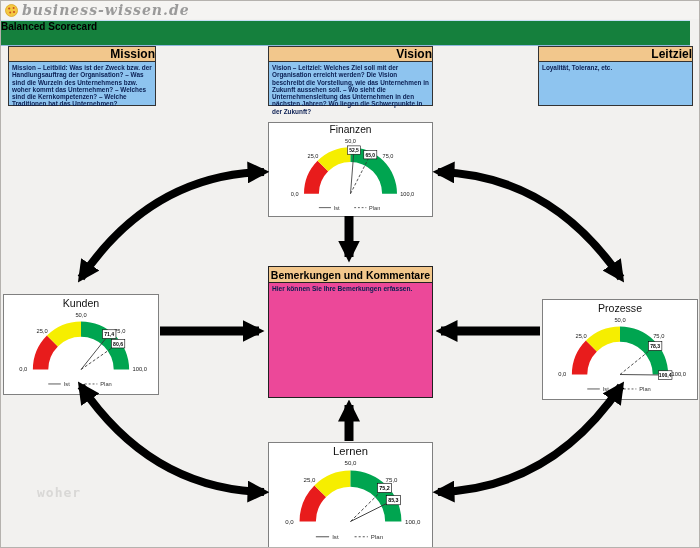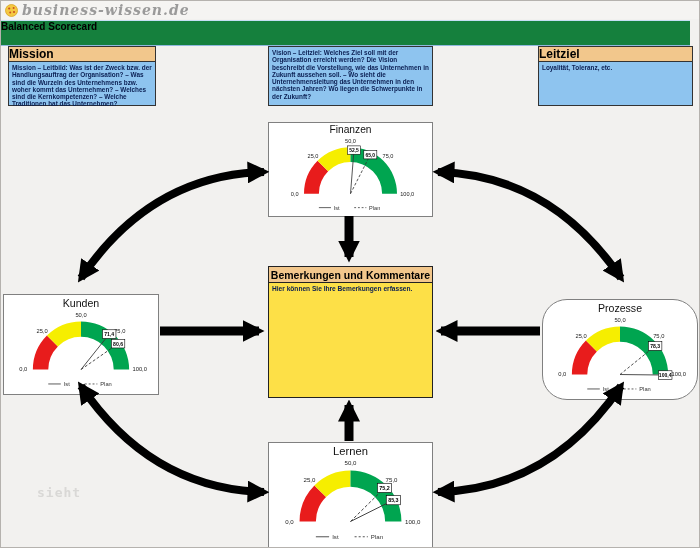--- a/index.html
+++ b/index.html
@@ -22,39 +22,39 @@
   
   .title-bar {
     position:absolute; left:0; top:19px; width:689px; height:26px;
     background:#15803d; border-top:1px solid #c7dff5; border-bottom:1px solid #8fb8dd;
     font-size:10px; font-weight:bold; color:#000; line-height:12px; 
   }
   
   .info-box { position:absolute; border:1px solid #333; background:#8ec4ef; }
   .info-box .hdr {
     background:#f2c78c; border-bottom:1px solid #333;
-    text-align:left; font-size:12px; font-weight:bold; color:#000;
+    text-align:right; font-size:12px; font-weight:bold; color:#000;
     height:15px; line-height:15px;
   }
   .info-box .bd {
     padding:2px 3px; font-size:6.4px; font-weight:bold; color:#0a1e52; line-height:1.14;
   }
   #mission   { left:7px;   top:45px; width:148px; height:60px; }
   #vision    { left:267px; top:45px; width:165px; height:60px; }
   #kernwerte { left:537px; top:45px; width:155px; height:60px; }
   
   .gauge-box { position:absolute; background:#fff; border:1px solid #808080; z-index:2; }
   #g-finanzen { left:267px; top:121px; width:165px; height:95px; }
   #g-kunden   { left:2px;   top:281px; width:156px; height:101px;margin-top:12px; }
-  #g-prozesse { left:541px; top:298px; width:156px; height:101px;border-radius:25px; }
+  #g-prozesse { left:541px; top:298px; width:156px; height:101px; }
   #g-lernen   { left:267px; top:441px; width:165px; height:106px; }
   .gauge-box svg { width:100%; height:100%; display:block; }
   
   #center-box { position:absolute; left:267px; top:265px; width:165px; height:132px; z-index:2;
-    border:1px solid #222; background:#fde047; }
+    border:1px solid #222; background:#ec4899; }
   #center-box .hdr {
     background:#f2c78c; border-bottom:1px solid #222; height:16px; line-height:16px;
     text-align:center; font-size:10.5px; font-weight:bold; color:#000;
   }
   #center-box .bd { padding:2px 3px; font-size:6.6px; font-weight:bold; color:#0a1e52; height:114px; }
   
   #arrows { position:absolute; left:0; top:0; width:700px; height:548px; z-index:3; pointer-events:none; }
   
   .watermark { position:absolute; left:36px; top:484px; font-size:13px; font-weight:bold;
     color:#d9d8d6; letter-spacing:1px; z-index:1; font-family:"DejaVu Sans Mono", monospace; }
@@ -75,20 +75,21 @@
   </div>
 </div>
 
 <div class="title-bar">Balanced Scorecard</div>
 
 <div class="info-box" id="mission">
   <div class="hdr">Mission</div>
   <div class="bd">Mission – Leitbild: Was ist der Zweck bzw. der Handlungsauftrag der Organisation? – Was sind die Wurzeln des Unternehmens bzw. woher kommt das Unternehmen? – Welches sind die Kernkompetenzen? – Welche Traditionen hat das Unternehmen?</div>
 </div>
 <div class="info-box" id="vision">
+  <div class="hdr">Vision</div>
   <div class="bd">Vision – Leitziel: Welches Ziel soll mit der Organisation erreicht werden? Die Vision beschreibt die Vorstellung, wie das Unternehmen in Zukunft aussehen soll. – Wo sieht die Unternehmensleitung das Unternehmen in den nächsten Jahren? Wo liegen die Schwerpunkte in der Zukunft?</div>
 </div>
 <div class="info-box" id="kernwerte">
   <div class="hdr">Leitziel</div>
   <div class="bd">Loyalität, Toleranz, etc.</div>
 </div>
 
 <div class="gauge-box" id="g-finanzen">
     <svg viewBox="0 0 160 100" preserveAspectRatio="xMidYMid meet">
       <text x="80" y="11" text-anchor="middle" font-size="11" fill="#111" font-family="Liberation Sans, sans-serif">Finanzen</text>
@@ -222,13 +223,13 @@
   <path d="M348,440 L348,404" stroke="#000" stroke-width="9" fill="none" marker-end="url(#ah)"></path>
   <path d="M159,330 L258,330" stroke="#000" stroke-width="9" fill="none" marker-end="url(#ah)"></path>
   <path d="M539,330 L440,330" stroke="#000" stroke-width="9" fill="none" marker-end="url(#ah)"></path>
 
   <path d="M80,277 Q150,174 263,171" stroke="#000" stroke-width="8" fill="none" marker-start="url(#ah)" marker-end="url(#ah)"></path>
   <path d="M437,171 Q550,174 620,277" stroke="#000" stroke-width="8" fill="none" marker-start="url(#ah)" marker-end="url(#ah)"></path>
   <path d="M80,385 Q150,488 263,491" stroke="#000" stroke-width="8" fill="none" marker-start="url(#ah)" marker-end="url(#ah)"></path>
   <path d="M437,491 Q550,488 620,385" stroke="#000" stroke-width="8" fill="none" marker-start="url(#ah)" marker-end="url(#ah)"></path>
 </svg>
 
-<div class="watermark">sieht</div>
+<div class="watermark">woher</div>
 
 </body></html>

